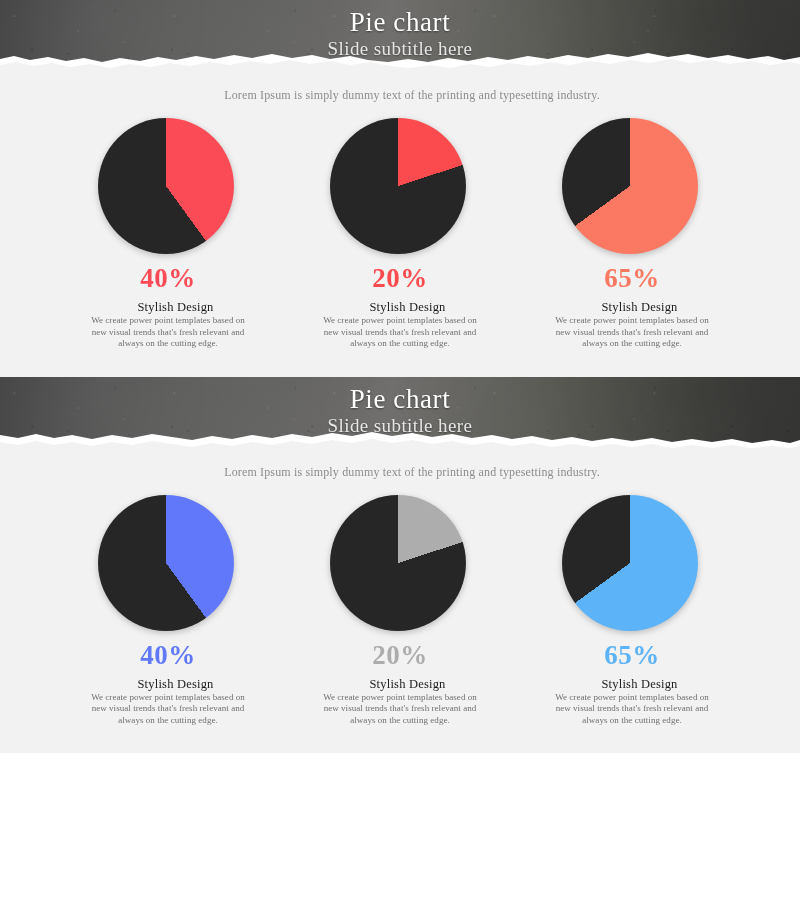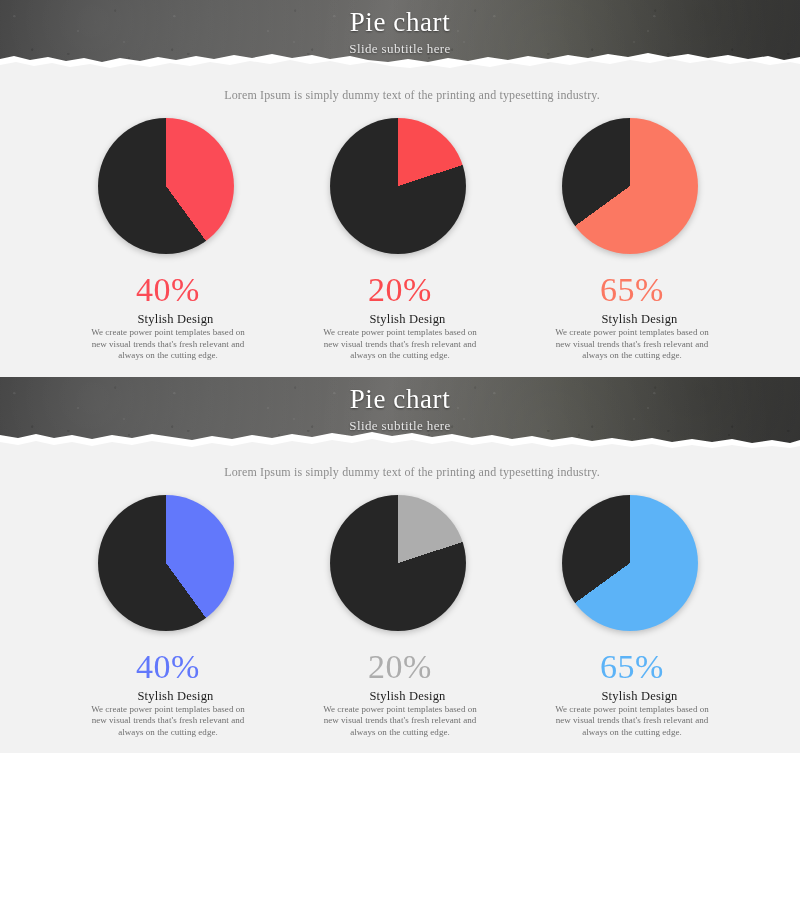--- a/index.html
+++ b/index.html
@@ -34,21 +34,21 @@
       radial-gradient(circle at 33% 88%, rgba(255,255,255,.10) 0 1px, transparent 1.4px),
       radial-gradient(circle at 64% 12%, rgba(0,0,0,.18) 0 1px, transparent 1.4px);
     background-size:160px 90px,140px 80px,190px 100px,120px 70px,170px 95px,150px 85px,130px 75px,180px 88px;
   }
   .header-inner{position:relative;z-index:3;text-align:center;padding-top:6px;}
   .slide-title{
     font-size:27px;line-height:33px;color:#ffffff;letter-spacing:.6px;font-weight:400;
     text-shadow:0 1px 2px rgba(0,0,0,.45);
   }
   .slide-subtitle{
-    font-size:13px;line-height:18px;color:#e6e6e6;letter-spacing:.4px;margin-top:1px;
+    font-size:19px;line-height:18px;color:#e6e6e6;letter-spacing:.4px;margin-top:1px;
     text-shadow:0 1px 2px rgba(0,0,0,.4);
   }
 
   
   .torn{
     position:absolute;left:0;width:800px;height:26px;z-index:5;pointer-events:none;
   }
   .torn svg{display:block;width:800px;height:26px;}
 
   
@@ -64,21 +64,21 @@
   }
   .col{width:200px;display:flex;flex-direction:column;align-items:center;}
 
   .pie-wrap{width:140px;height:140px;position:relative;}
   .pie{
     width:136px;height:136px;border-radius:50%;
     filter:drop-shadow(0 2px 3px rgba(0,0,0,.22));
   }
 
   .pct{
-    margin-top:17px;font-size:34px;line-height:30px;letter-spacing:.5px;font-weight:400;
+    margin-top:5px;font-size:27px;line-height:30px;letter-spacing:.5px;font-weight:700;
   }
   .cap-title{
     margin-top:7px;font-size:12.5px;line-height:15px;color:#1c1c1c;letter-spacing:.2px;margin-left:15px;
   }
   .cap-body{
     width:170px;text-align:center;
     font-size:9px;line-height:11.5px;color:#6f6f6f;letter-spacing:.05px;
   }
 
   .page-num{

